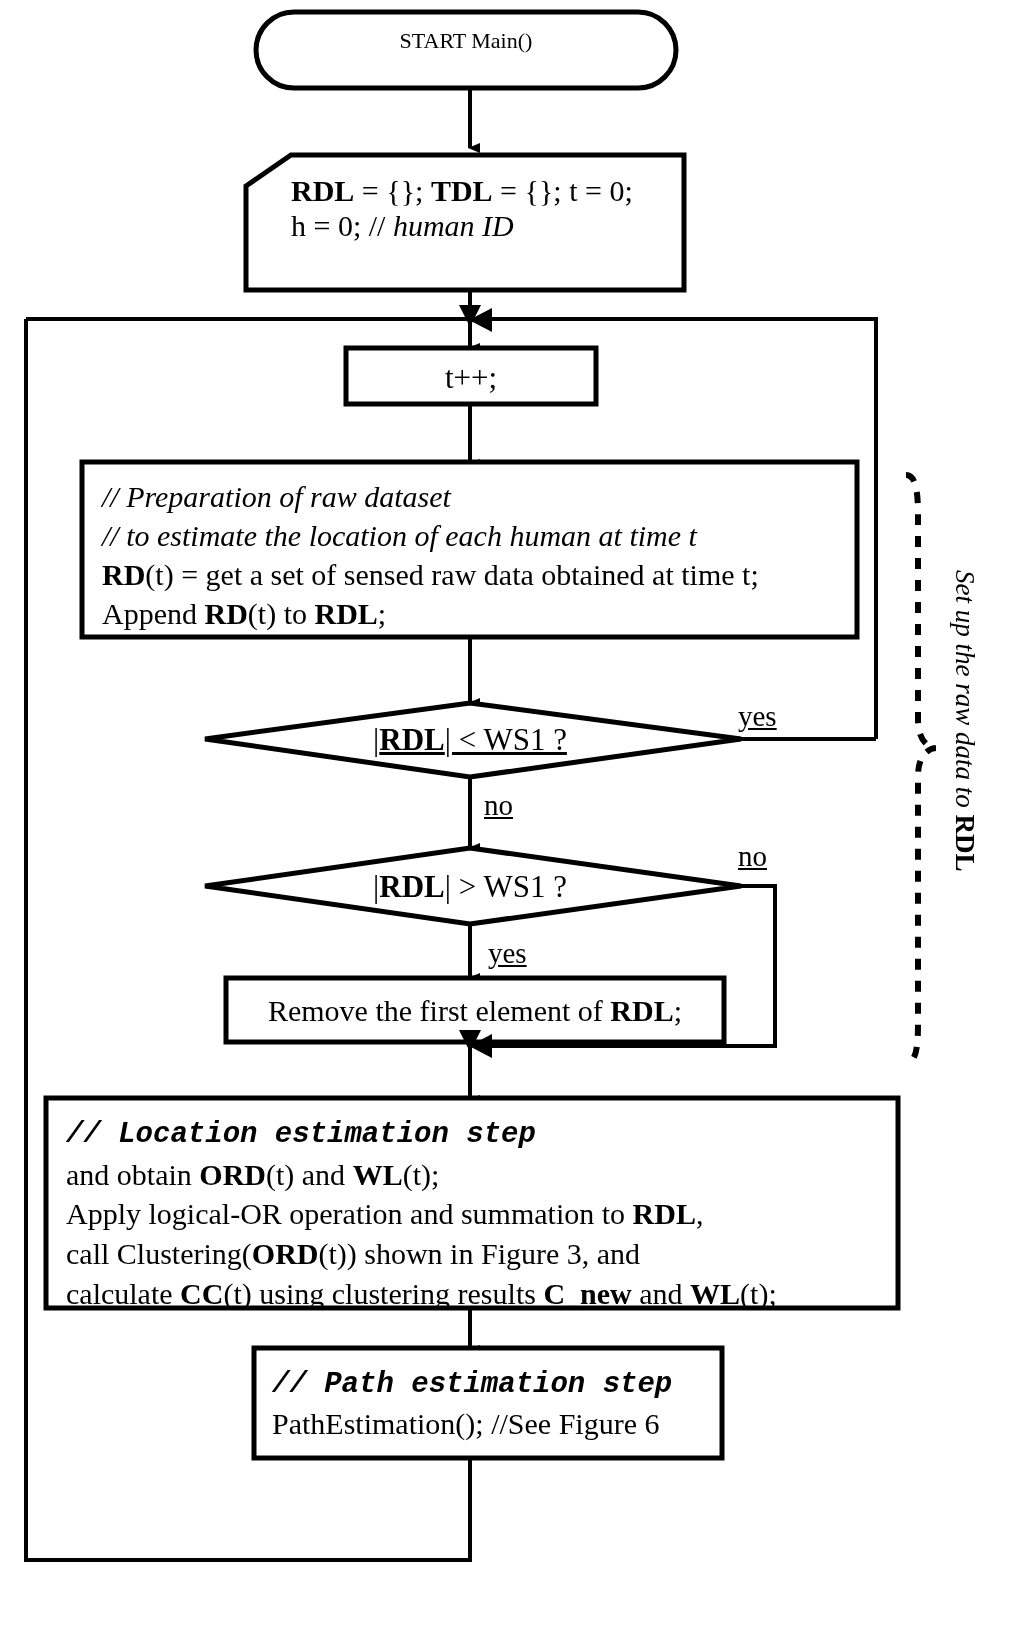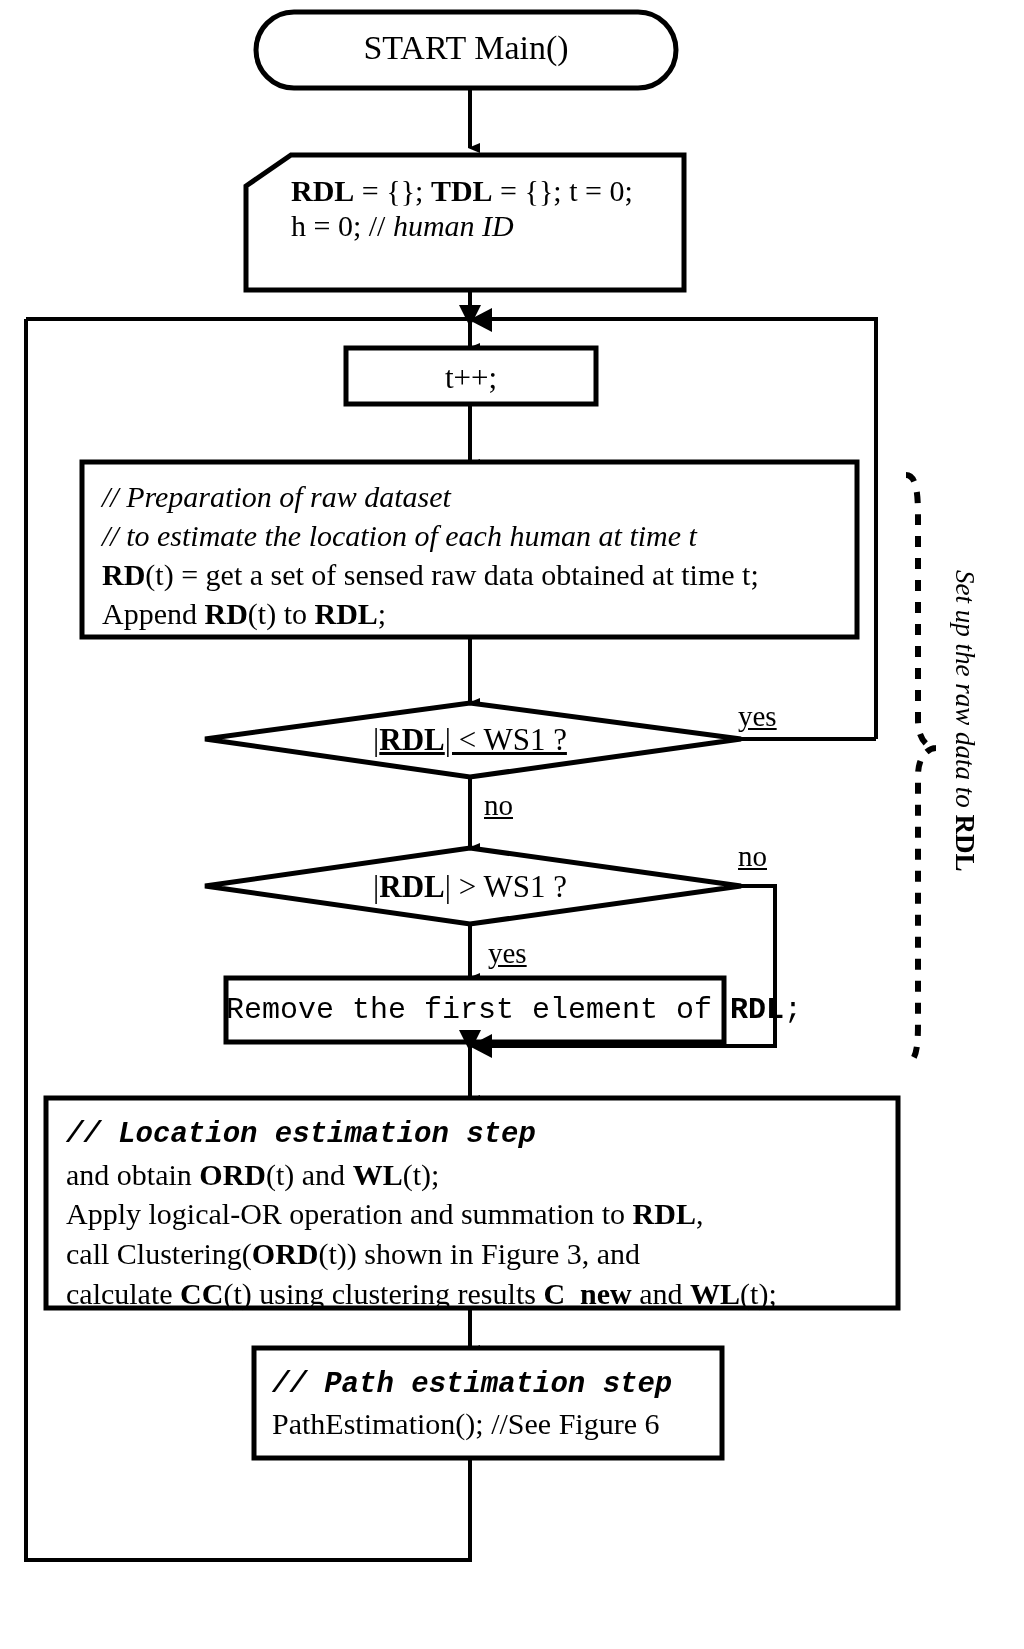--- a/index.html
+++ b/index.html
@@ -131,21 +131,21 @@
     <line x1="470" y1="1458" x2="470" y2="1560" stroke="#000" stroke-width="4"></line>
 
     <g>
       <path d="M906,475 C918,475 918,500 918,520
                L918,720 C918,742 930,748 936,748
                C930,748 918,754 918,776
                L918,1020 C918,1040 918,1063 906,1063" fill="none" stroke="#000" stroke-width="6" stroke-dasharray="11,11" stroke-linecap="butt"></path>
     </g>
   </svg>
 
-  <div class="nodetext center" style="left:256px; top:28px; width:420px; font-size:34px;">
+  <div class="nodetext center" style="left:256px; top:28px; width:420px; font-size:22px;">
     <span>START Main()</span>
   </div>
 
   <div class="nodetext" style="left:291px; top:173px; font-size:30px;">
     <div>
       <span class="b">RDL</span><span> = {}; </span><span class="b">TDL</span><span> = {}; t = 0;</span>
     </div>
     <div>
       <span>h = 0; // </span><span class="i">human ID</span>
     </div>
@@ -167,21 +167,21 @@
   </div>
 
   <div class="nodetext center" style="left:270px; top:722px; width:400px; font-size:31px;text-decoration:underline;">
     <span>|</span><span class="b">RDL</span><span>| &lt; WS1 ?</span>
   </div>
 
   <div class="nodetext center" style="left:270px; top:869px; width:400px; font-size:31px;">
     <span>|</span><span class="b">RDL</span><span>| &gt; WS1 ?</span>
   </div>
 
-  <div class="nodetext center" style="left:226px; top:993px; width:498px; font-size:30px;font-family:Liberation Mono, monospace;">
+  <div class="nodetext center" style="left:226px; top:993px; width:498px; font-size:30px;">
     <span>Remove the first element of </span><span class="b">RDL</span><span>;</span>
   </div>
 
   <div class="nodetext" style="left:66px; top:1112px; font-size:30px; line-height:1.33;">
     <div><span class="sans-bi" style="font-size:29px;">// Location estimation step</span></div>
     <div>
       <span>and obtain </span><span class="b">ORD</span><span>(t) and </span><span class="b">WL</span><span>(t);</span>
     </div>
     <div>
       <span>Apply logical-OR operation and summation to </span><span class="b">RDL</span><span>,</span>

